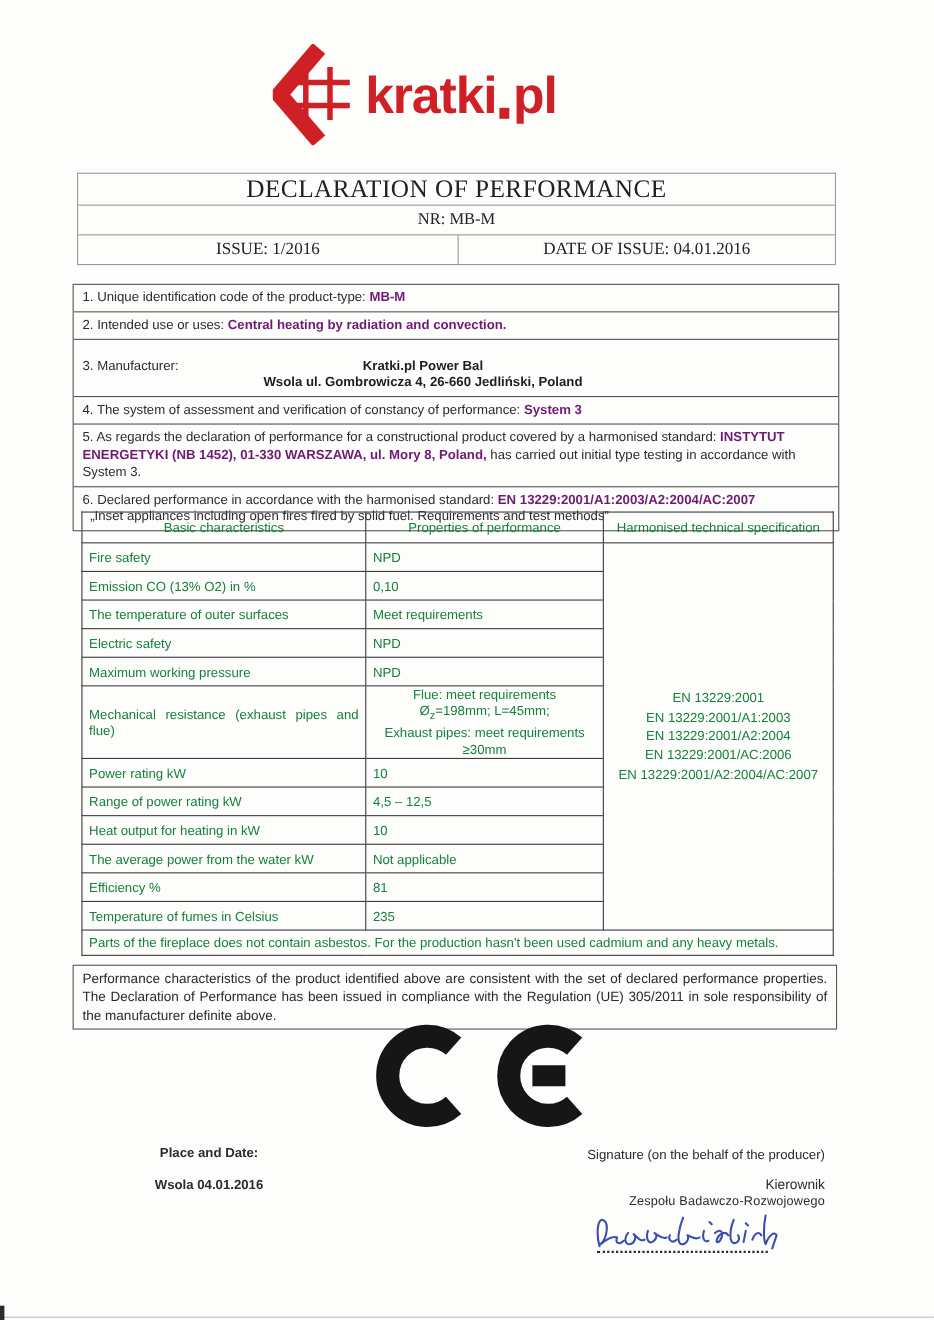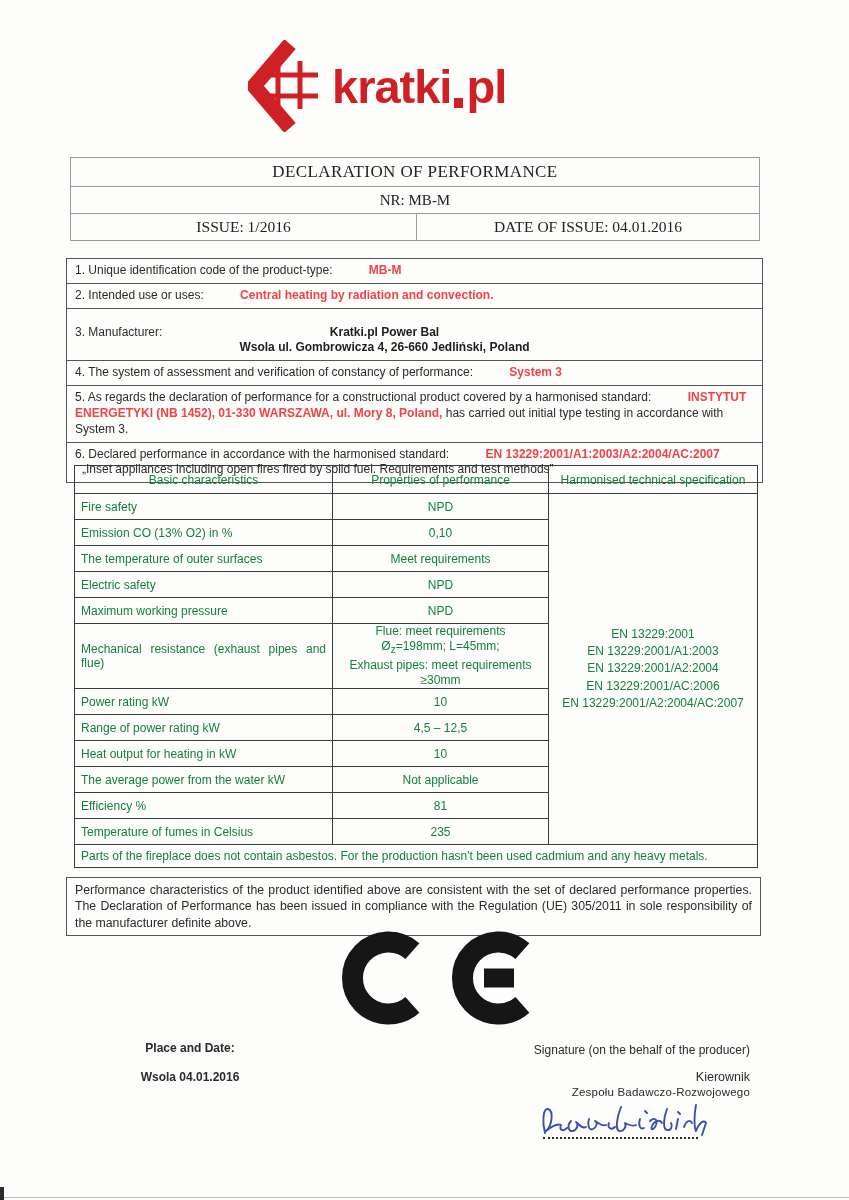--- a/index.html
+++ b/index.html
@@ -17,45 +17,45 @@
   
   .logo{position:absolute;left:248px;top:40px;display:flex;align-items:center;}
   .logo-text{font-weight:bold;font-size:47px;letter-spacing:-1px;line-height:1;
     margin-left:10px;display:flex;align-items:baseline;font-family:"Liberation Sans",sans-serif;}
   .logo-dot{display:inline-block;width:9px;height:10px;margin:0 3px;align-self:flex-end;margin-bottom:2px;}
 
   
   .hdr{position:absolute;left:70px;top:157px;width:688px;border:1px solid #9a9a9a;
     font-family:"Liberation Serif",serif;color:#222;}
   .hdr-row{border-bottom:1px solid #9a9a9a;text-align:center;}
-  .hdr-title{font-size:17px;line-height:28px;letter-spacing:.4px;font-family:Liberation Serif, serif;}
+  .hdr-title{font-size:23px;line-height:28px;letter-spacing:.4px;font-family:Liberation Serif, serif;}
   .hdr-nr{font-size:15px;line-height:26px;}
   .hdr-split{display:flex;border-bottom:none;}
   .hdr-cell{flex:1;font-size:15.5px;line-height:26px;}
   .hdr-cell:first-child{border-right:1px solid #9a9a9a;flex:0 0 345px;}
 
   
   .items{position:absolute;left:66px;top:258px;width:695px;border:1px solid #555;
     font-size:12px;line-height:1.32;}
   .item{border-bottom:1px solid #555;padding:4px 8px;box-sizing:border-box;}
   .item:last-child{border-bottom:none;}
-  .item b{color:#ef4444;margin-left:33px;}
+  .item b{color:#701a75;}
   .item-mfr{position:relative;min-height:37px;margin-top:12px;}
   .mfr-label{position:absolute;left:8px;top:4px;}
   .mfr-lines{text-align:center;padding-right:60px;font-weight:bold;color:#1d1d1d;}
   .item-6-line2{padding-left:7px;}
 
   
   table.perf{position:absolute;left:74px;top:465px;width:683px;border-collapse:collapse;
     font-size:12px;color:#15803d;table-layout:fixed;}
   table.perf col.c1{width:258px;} table.perf col.c2{width:216px;} table.perf col.c3{width:209px;}
   table.perf th,table.perf td{border:1px solid #3c3c3c;padding:0 6px;font-weight:normal;}
   table.perf th{height:27px;text-align:center;}
   td.char{height:25px;text-align:left;}
-  td.val{height:25px;text-align:center;}
+  td.val{height:25px;text-align:left;}
   td.mech{height:64px;text-align:justify;}
   td.mechval{text-align:center;line-height:1.28;}
   td.spec{text-align:center;vertical-align:middle;line-height:1.45;}
   td.tfoot{height:22px;font-size:12px;padding-left:5px;}
 
   
   .statement{position:absolute;left:66px;top:857px;width:695px;border:1px solid #555;
     box-sizing:border-box;padding:4px 8px;font-size:12.3px;line-height:1.33;text-align:justify;margin-top:20px;}
 
   

